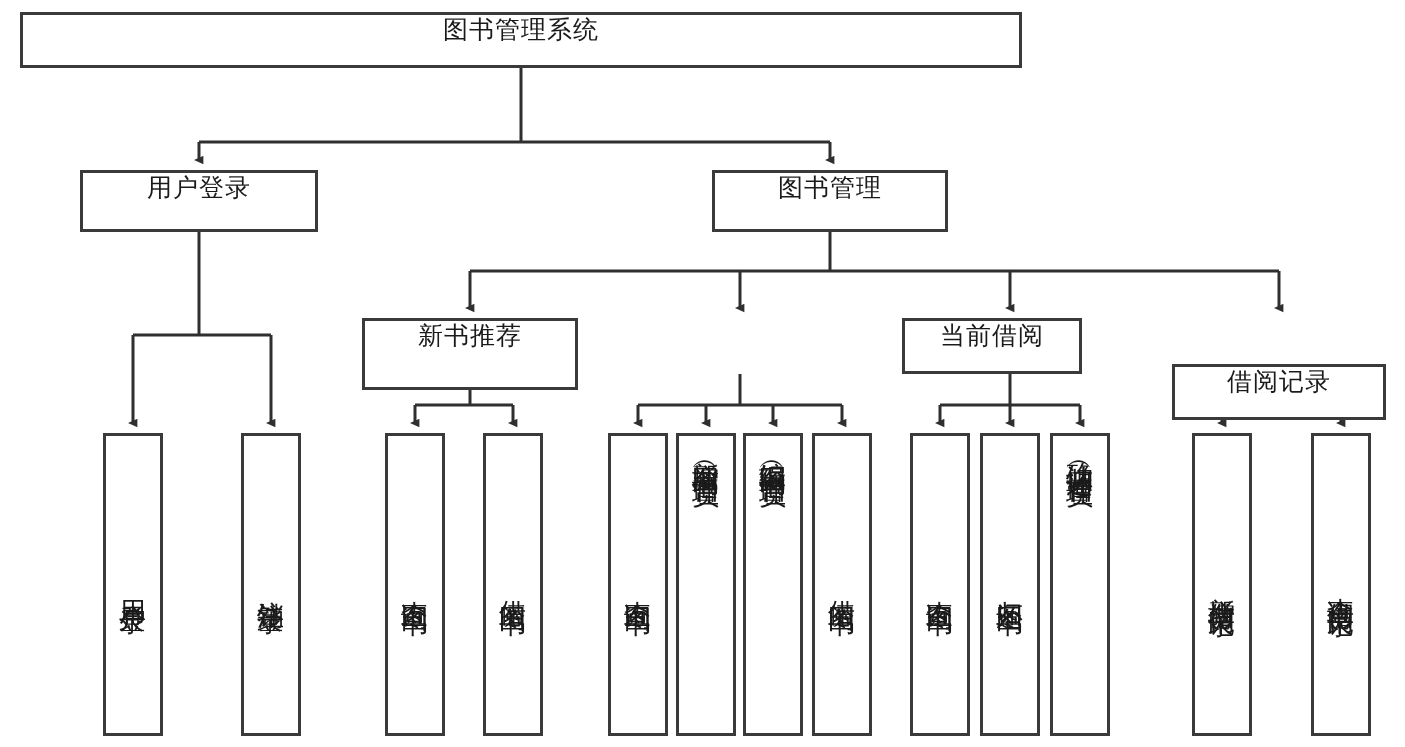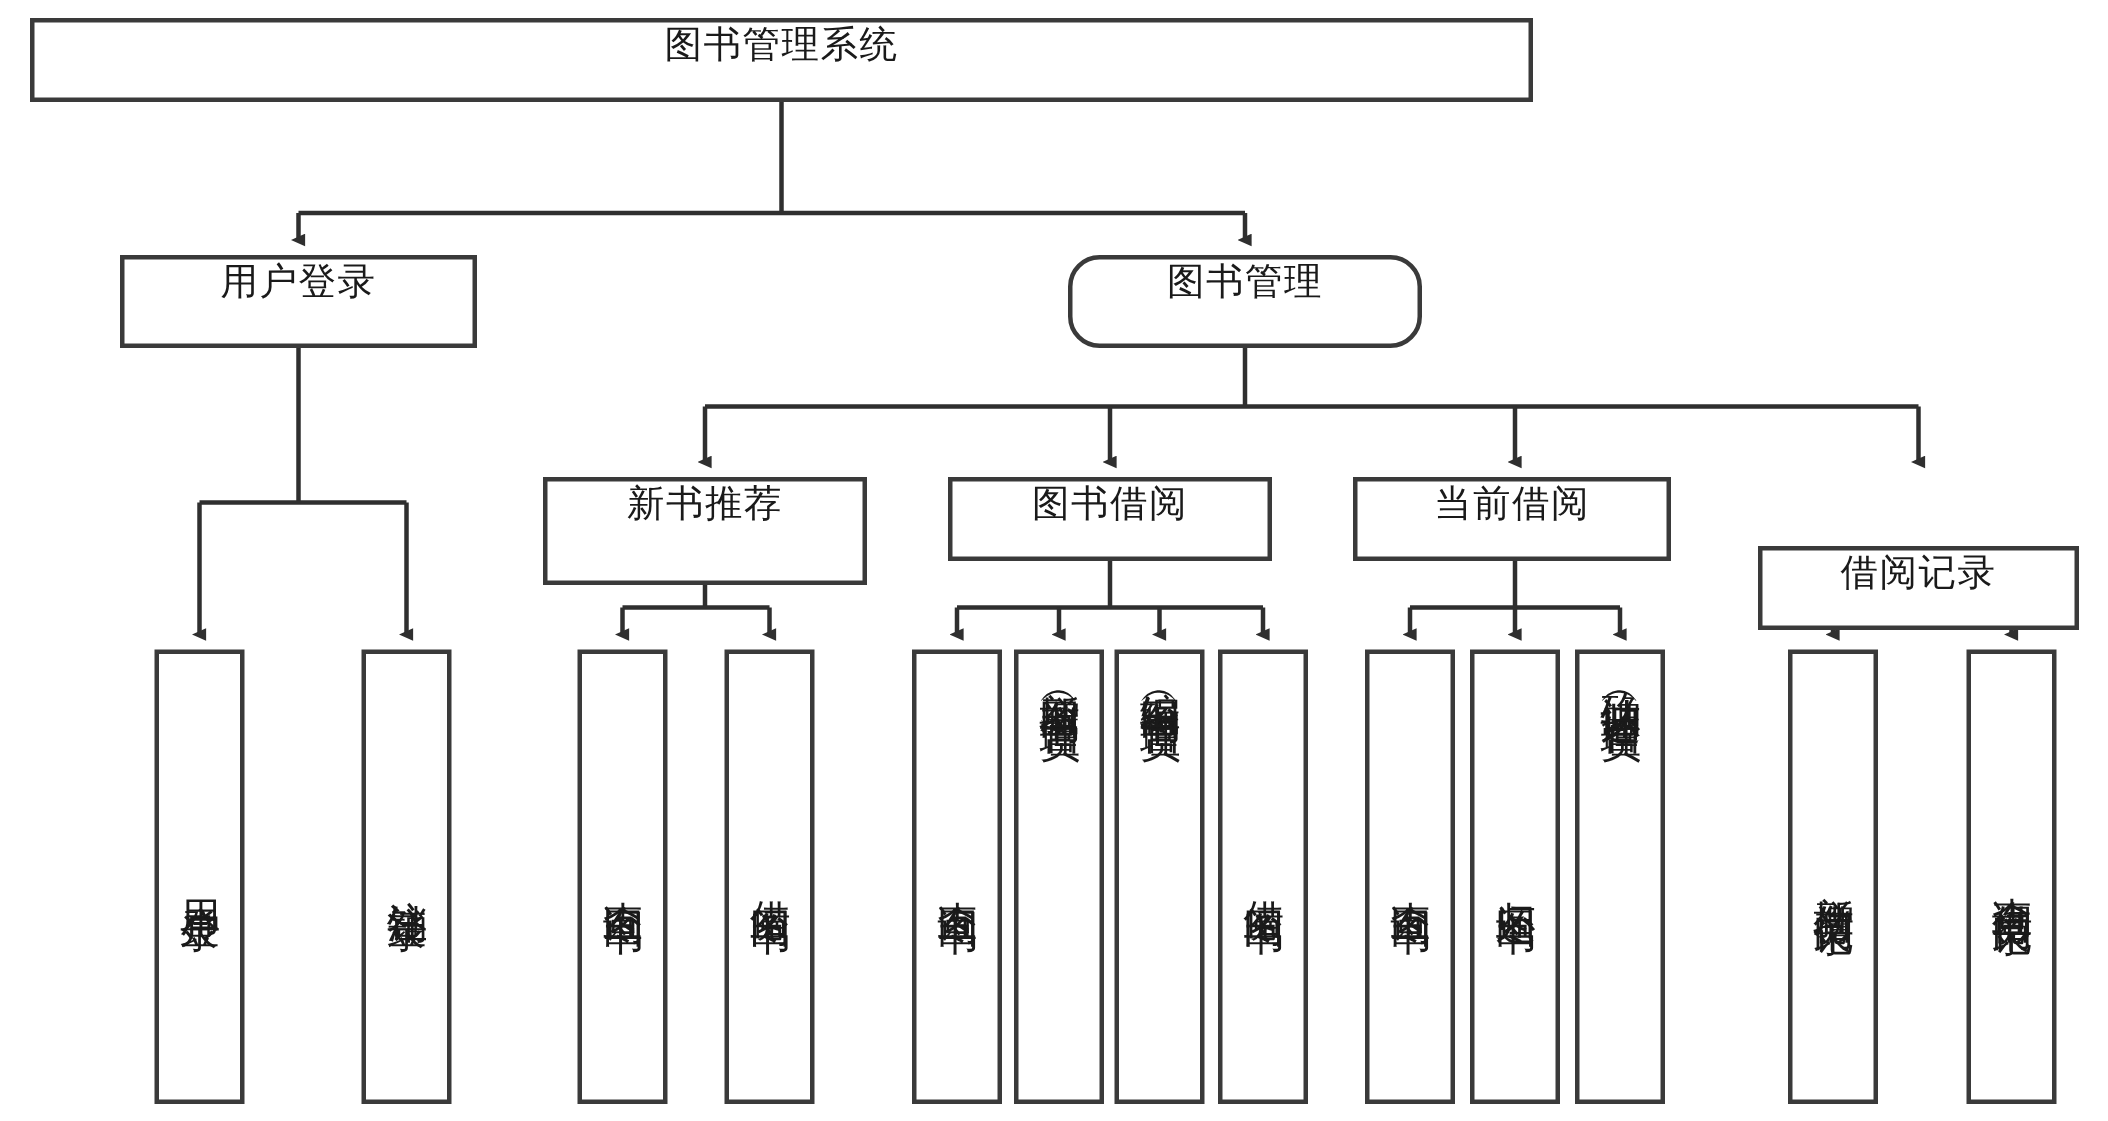--- a/index.html
+++ b/index.html
@@ -136,33 +136,30 @@
   </svg>
 
   <div class="node root" style="left:20px; top:12px; width:1002px; height:56px;">
     <span class="label">图书管理系统</span>
   </div>
 
   <div class="node horiz" style="left:80px; top:170px; width:238px; height:62px;">
     <span class="label">用户登录</span>
   </div>
 
-  <div class="node horiz" style="left:712px; top:170px; width:236px; height:62px;border-radius:21px;">
+  <div class="node horiz" style="left:712px; top:170px; width:236px; height:62px;">
     <span class="label">图书管理</span>
   </div>
 
   <div class="node horiz" style="left:362px; top:318px; width:216px; height:72px;">
     <span class="label">新书推荐</span>
   </div>
 
-  <div class="node horiz" style="left:632px; top:318px; width:216px; height:56px;">
-    <span class="label">图书借阅</span>
-  </div>
-
-  <div class="node horiz" style="left:902px; top:318px; width:212px; height:56px;">
+
+  <div class="node horiz" style="left:902px; top:318px; width:180px; height:56px;">
     <span class="label">当前借阅</span>
   </div>
 
   <div class="node horiz" style="left:1172px; top:318px; width:214px; height:56px;margin-top:46px;">
     <span class="label">借阅记录</span>
   </div>
 
   <div class="node vert center" style="left:103px; top:433px; width:60px; height:303px;">
     <span class="label">用户登录</span>
   </div>

